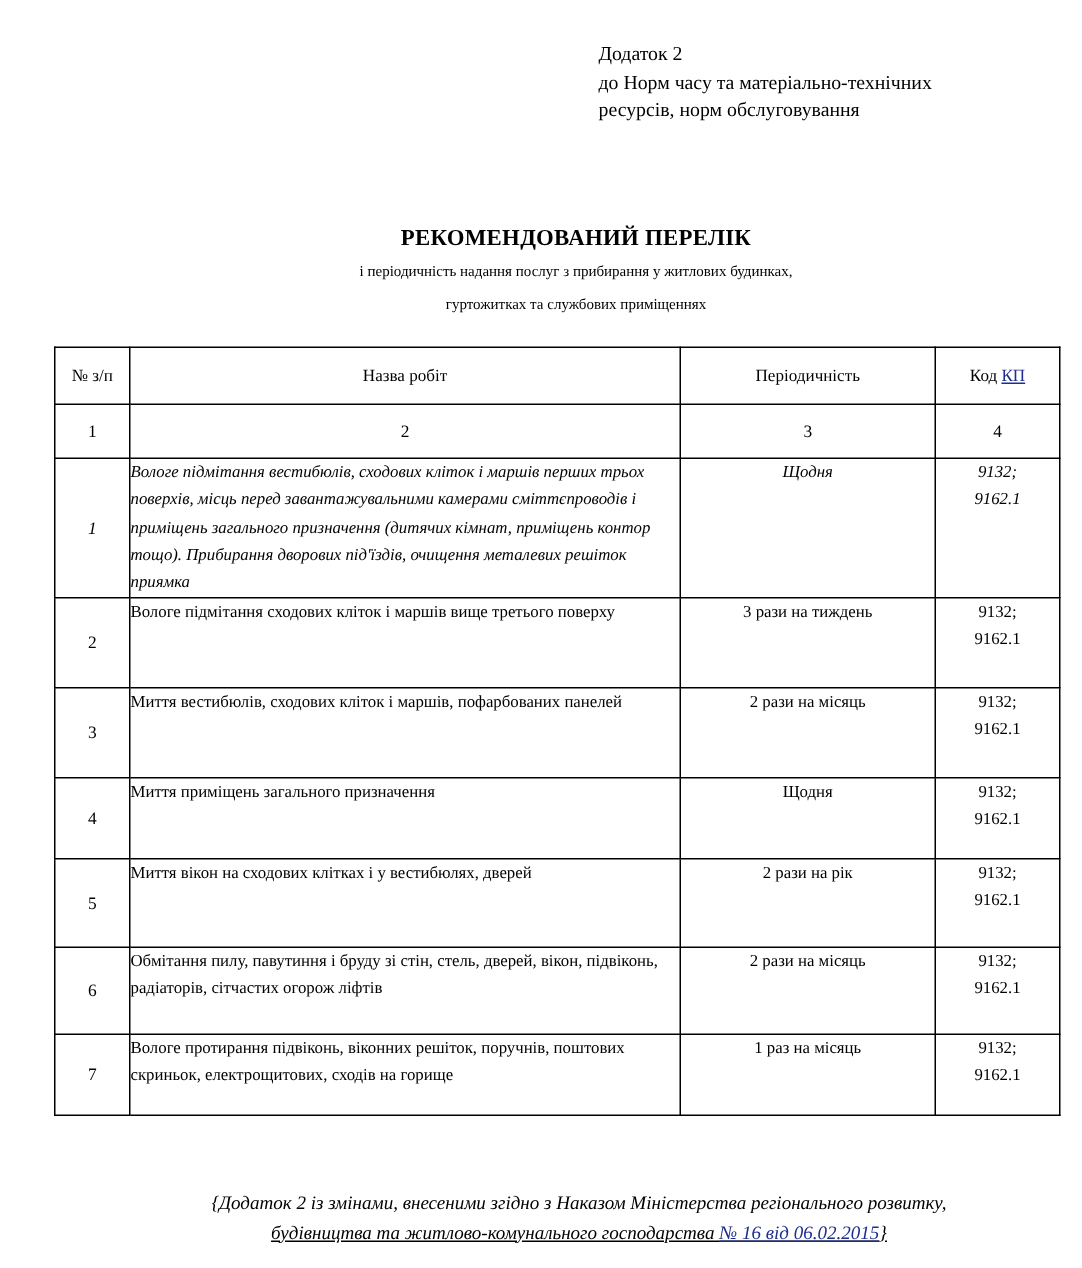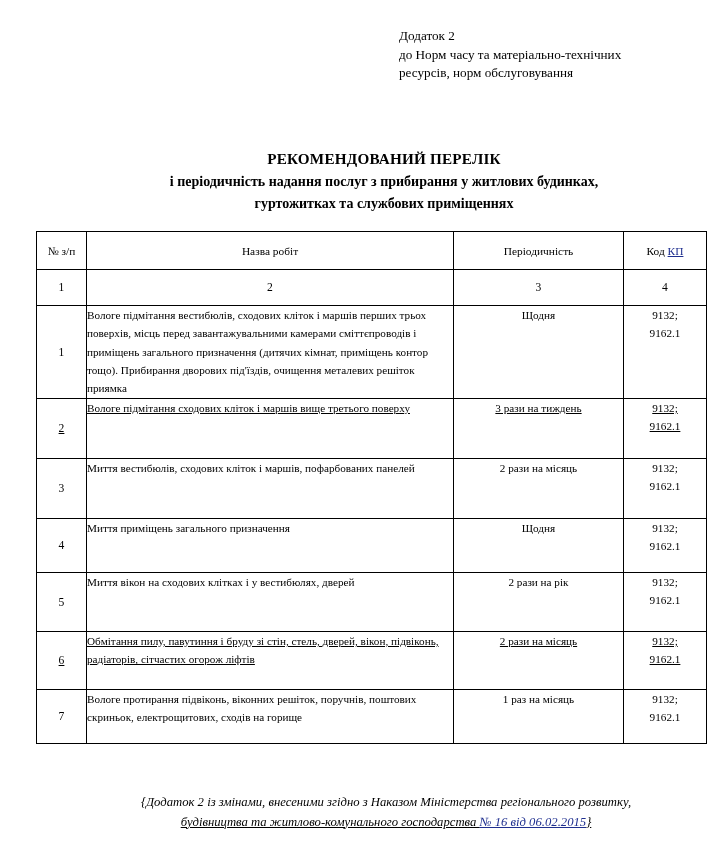--- a/index.html
+++ b/index.html
@@ -47,22 +47,22 @@
     width: 670px;
     text-align: center;
   }
   .title-main {
     font-size: 15.2px;
     font-weight: bold;
     letter-spacing: 0.2px;
     line-height: 21px;
   }
   .title-sub {
-    font-size: 14px;
-    font-weight: bold;
+    font-size: 10px;
+    font-weight: normal;
     line-height: 21.5px;
     margin-top: 2px;
   }
   .title-sub .ln {
     display: block;
   }
 
   
   table.main-table {
     position: absolute;
@@ -113,26 +113,26 @@
     line-height: 18.3px;
     text-align: center;
   }
   td.cell-code {
     text-align: center;
     padding: 8px 4px 8px 4px;
     line-height: 18.3px;
   }
 
   
-  tr.r1 td { height: 92px; }
-  tr.r2 td { height: 59px; text-decoration: underline; }
+  tr.r1 td { height: 92px; font-style: italic; }
+  tr.r2 td { height: 59px; }
   tr.r3 td { height: 59px; }
   tr.r4 td { height: 53px; }
   tr.r5 td { height: 58px; }
-  tr.r6 td { height: 57px; text-decoration: underline; }
+  tr.r6 td { height: 57px; }
   tr.r7 td { height: 53px; }
 
   a.doc-link,
   .doc-link {
     color: #1f2f8f;
     text-decoration: underline;
   }
 
   
   .footnote {

